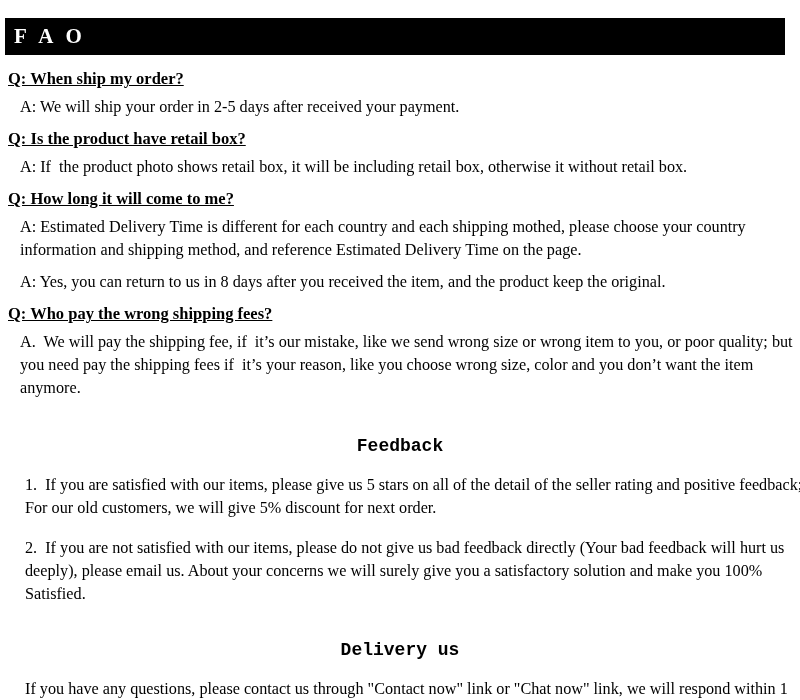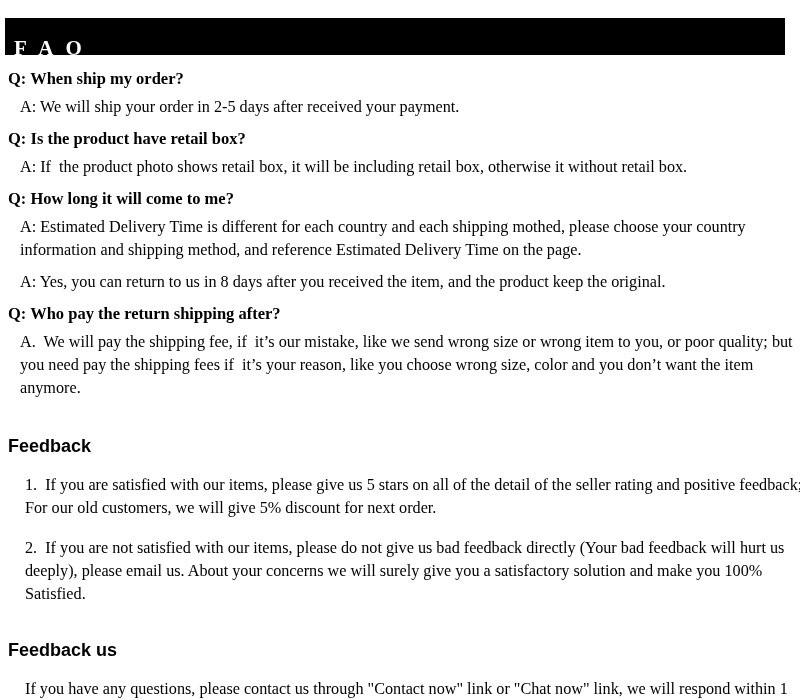--- a/index.html
+++ b/index.html
@@ -28,21 +28,21 @@
     position: absolute;
     left: 5px;
     top: 18px;
     width: 780px;
     height: 37px;
     background: #000000;
   }
   .faq-banner-title {
     position: absolute;
     left: 9px;
-    top: 18px;
+    top: 6px;
     color: #ffffff;
     font-family: "Liberation Serif", "DejaVu Serif", serif;
     font-weight: bold;
     font-size: 21px;
     line-height: 25px;
     letter-spacing: 4px;
     white-space: pre;
   }
 
   
@@ -57,42 +57,44 @@
     margin: 0 0 9px 0;
   }
 
   .q-line {
     font-family: "Liberation Serif", "DejaVu Serif", serif;
     font-weight: bold;
     font-size: 16.5px;
     line-height: 21px;
     margin: 0 0 7px 0;
     white-space: pre-wrap;
+    text-decoration: underline;
   }
 
   .a-line {
     font-family: "Liberation Serif", "DejaVu Serif", serif;
     font-weight: normal;
     font-size: 16.2px;
     line-height: 23px;
     margin: 0 0 7px 12px;
     white-space: pre-wrap;
     width: 782px;
   }
 
   .section-gap {
     height: 26px;
   }
 
   .section-heading {
-    font-family: Liberation Sans, sans-serif;
+    font-family: Liberation Mono, monospace;
     font-weight: bold;
     font-size: 18px;
     line-height: 22px;
     margin: 0 0 10px 0;
+    text-align: center;
   }
 
   .section-para {
     font-family: "Liberation Serif", "DejaVu Serif", serif;
     font-weight: normal;
     font-size: 16.2px;
     line-height: 23px;
     margin: 17px;
     white-space: pre-wrap;
     width: 782px;
@@ -126,33 +128,33 @@
     <div class="qa-block">
       <p class="q-line">Q: How long it will come to me?</p>
       <p class="a-line">A: Estimated Delivery Time is different for each country and each shipping mothed, please choose your country information and shipping method, and reference Estimated Delivery Time on the page.</p>
     </div>
 
     <div class="qa-block">
       <p class="a-line">A: Yes, you can return to us in 8 days after you received the item, and the product keep the original.</p>
     </div>
 
     <div class="qa-block">
-      <p class="q-line">Q: Who pay the return shipping after?</p>
+      <p class="q-line">Q: Who pay the wrong shipping fees?</p>
       <p class="a-line">A.  We will pay the shipping fee, if  it’s our mistake, like we send wrong size or wrong item to you, or poor quality; but you need pay the shipping fees if  it’s your reason, like you choose wrong size, color and you don’t want the item anymore.</p>
     </div>
 
     <div class="section-gap"></div>
 
     <div>
       <p class="section-heading">Feedback</p>
       <p class="section-para">1.  If you are satisfied with our items, please give us 5 stars on all of the detail of the seller rating and positive feedback; For our old customers, we will give 5% discount for next order.</p>
       <p class="section-para">2.  If you are not satisfied with our items, please do not give us bad feedback directly (Your bad feedback will hurt us deeply), please email us. About your concerns we will surely give you a satisfactory solution and make you 100% Satisfied.</p>
     </div>
 
     <div class="contact-gap"></div>
 
     <div>
-      <p class="section-heading">Feedback us</p>
+      <p class="section-heading">Delivery us</p>
       <p class="section-para">If you have any questions, please contact us through "Contact now" link or "Chat now" link, we will respond within 1 business day.</p>
     </div>
 
   </div>
 </div>
 
 </body></html>

